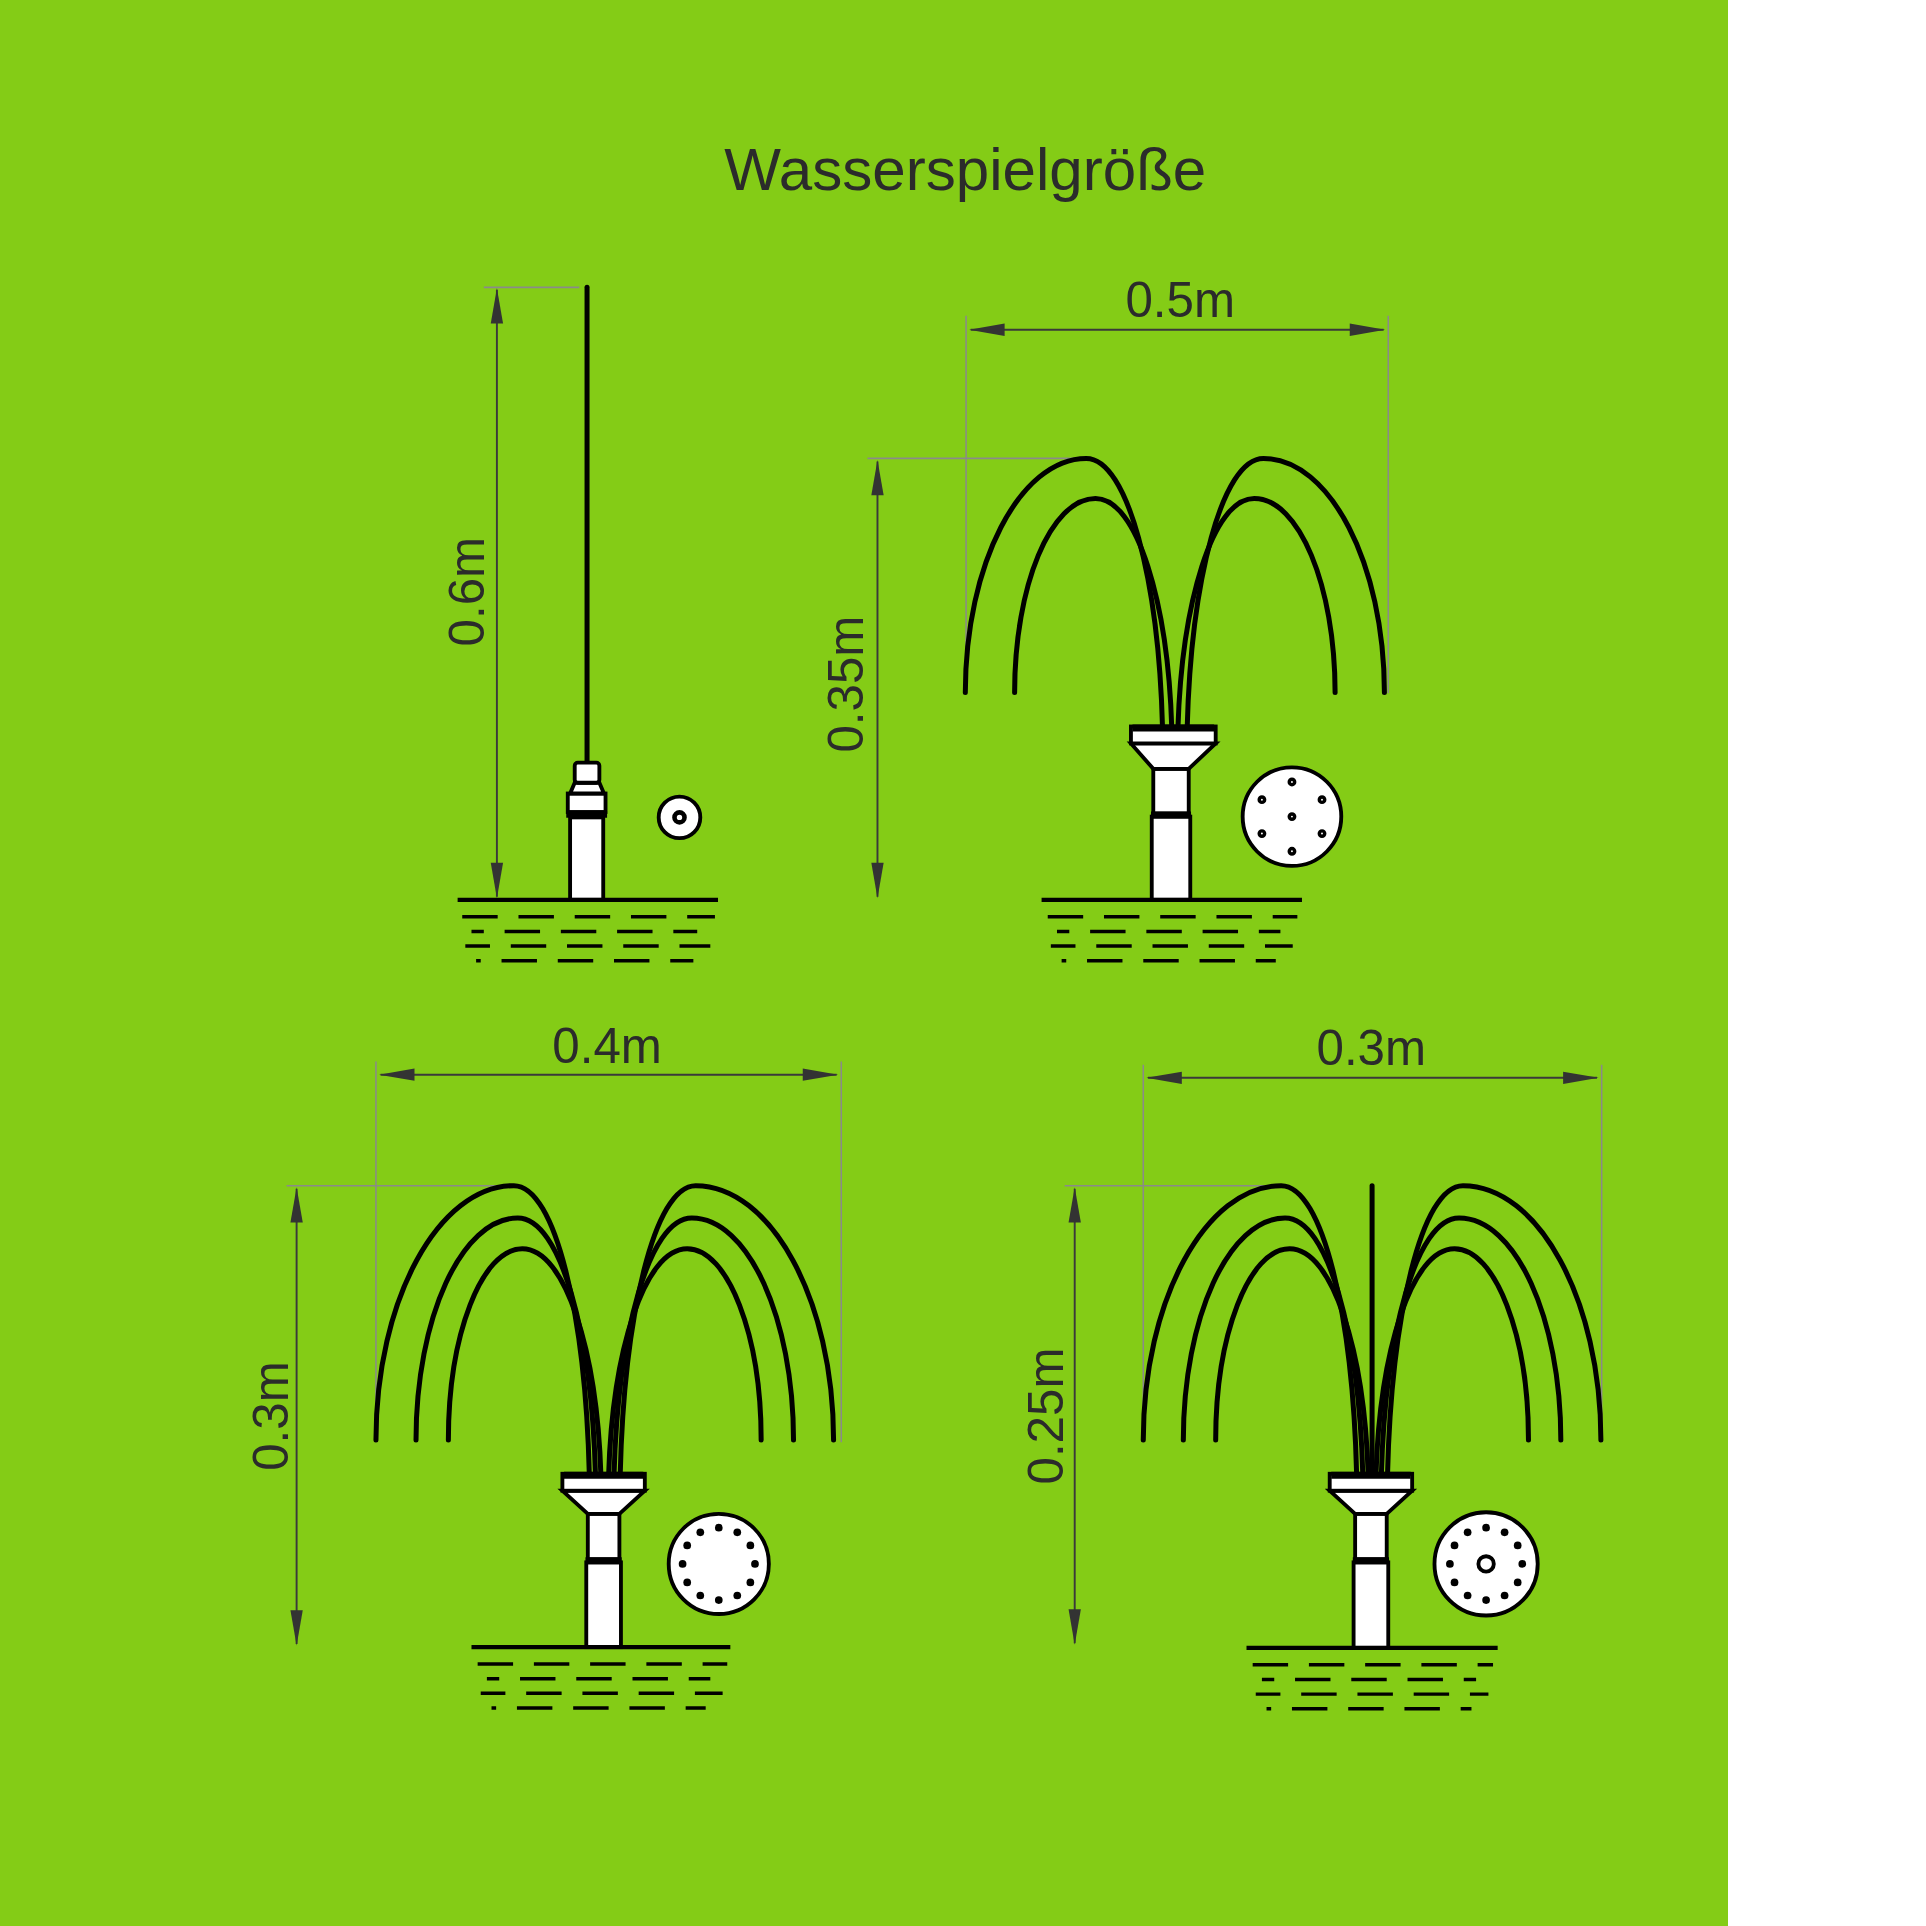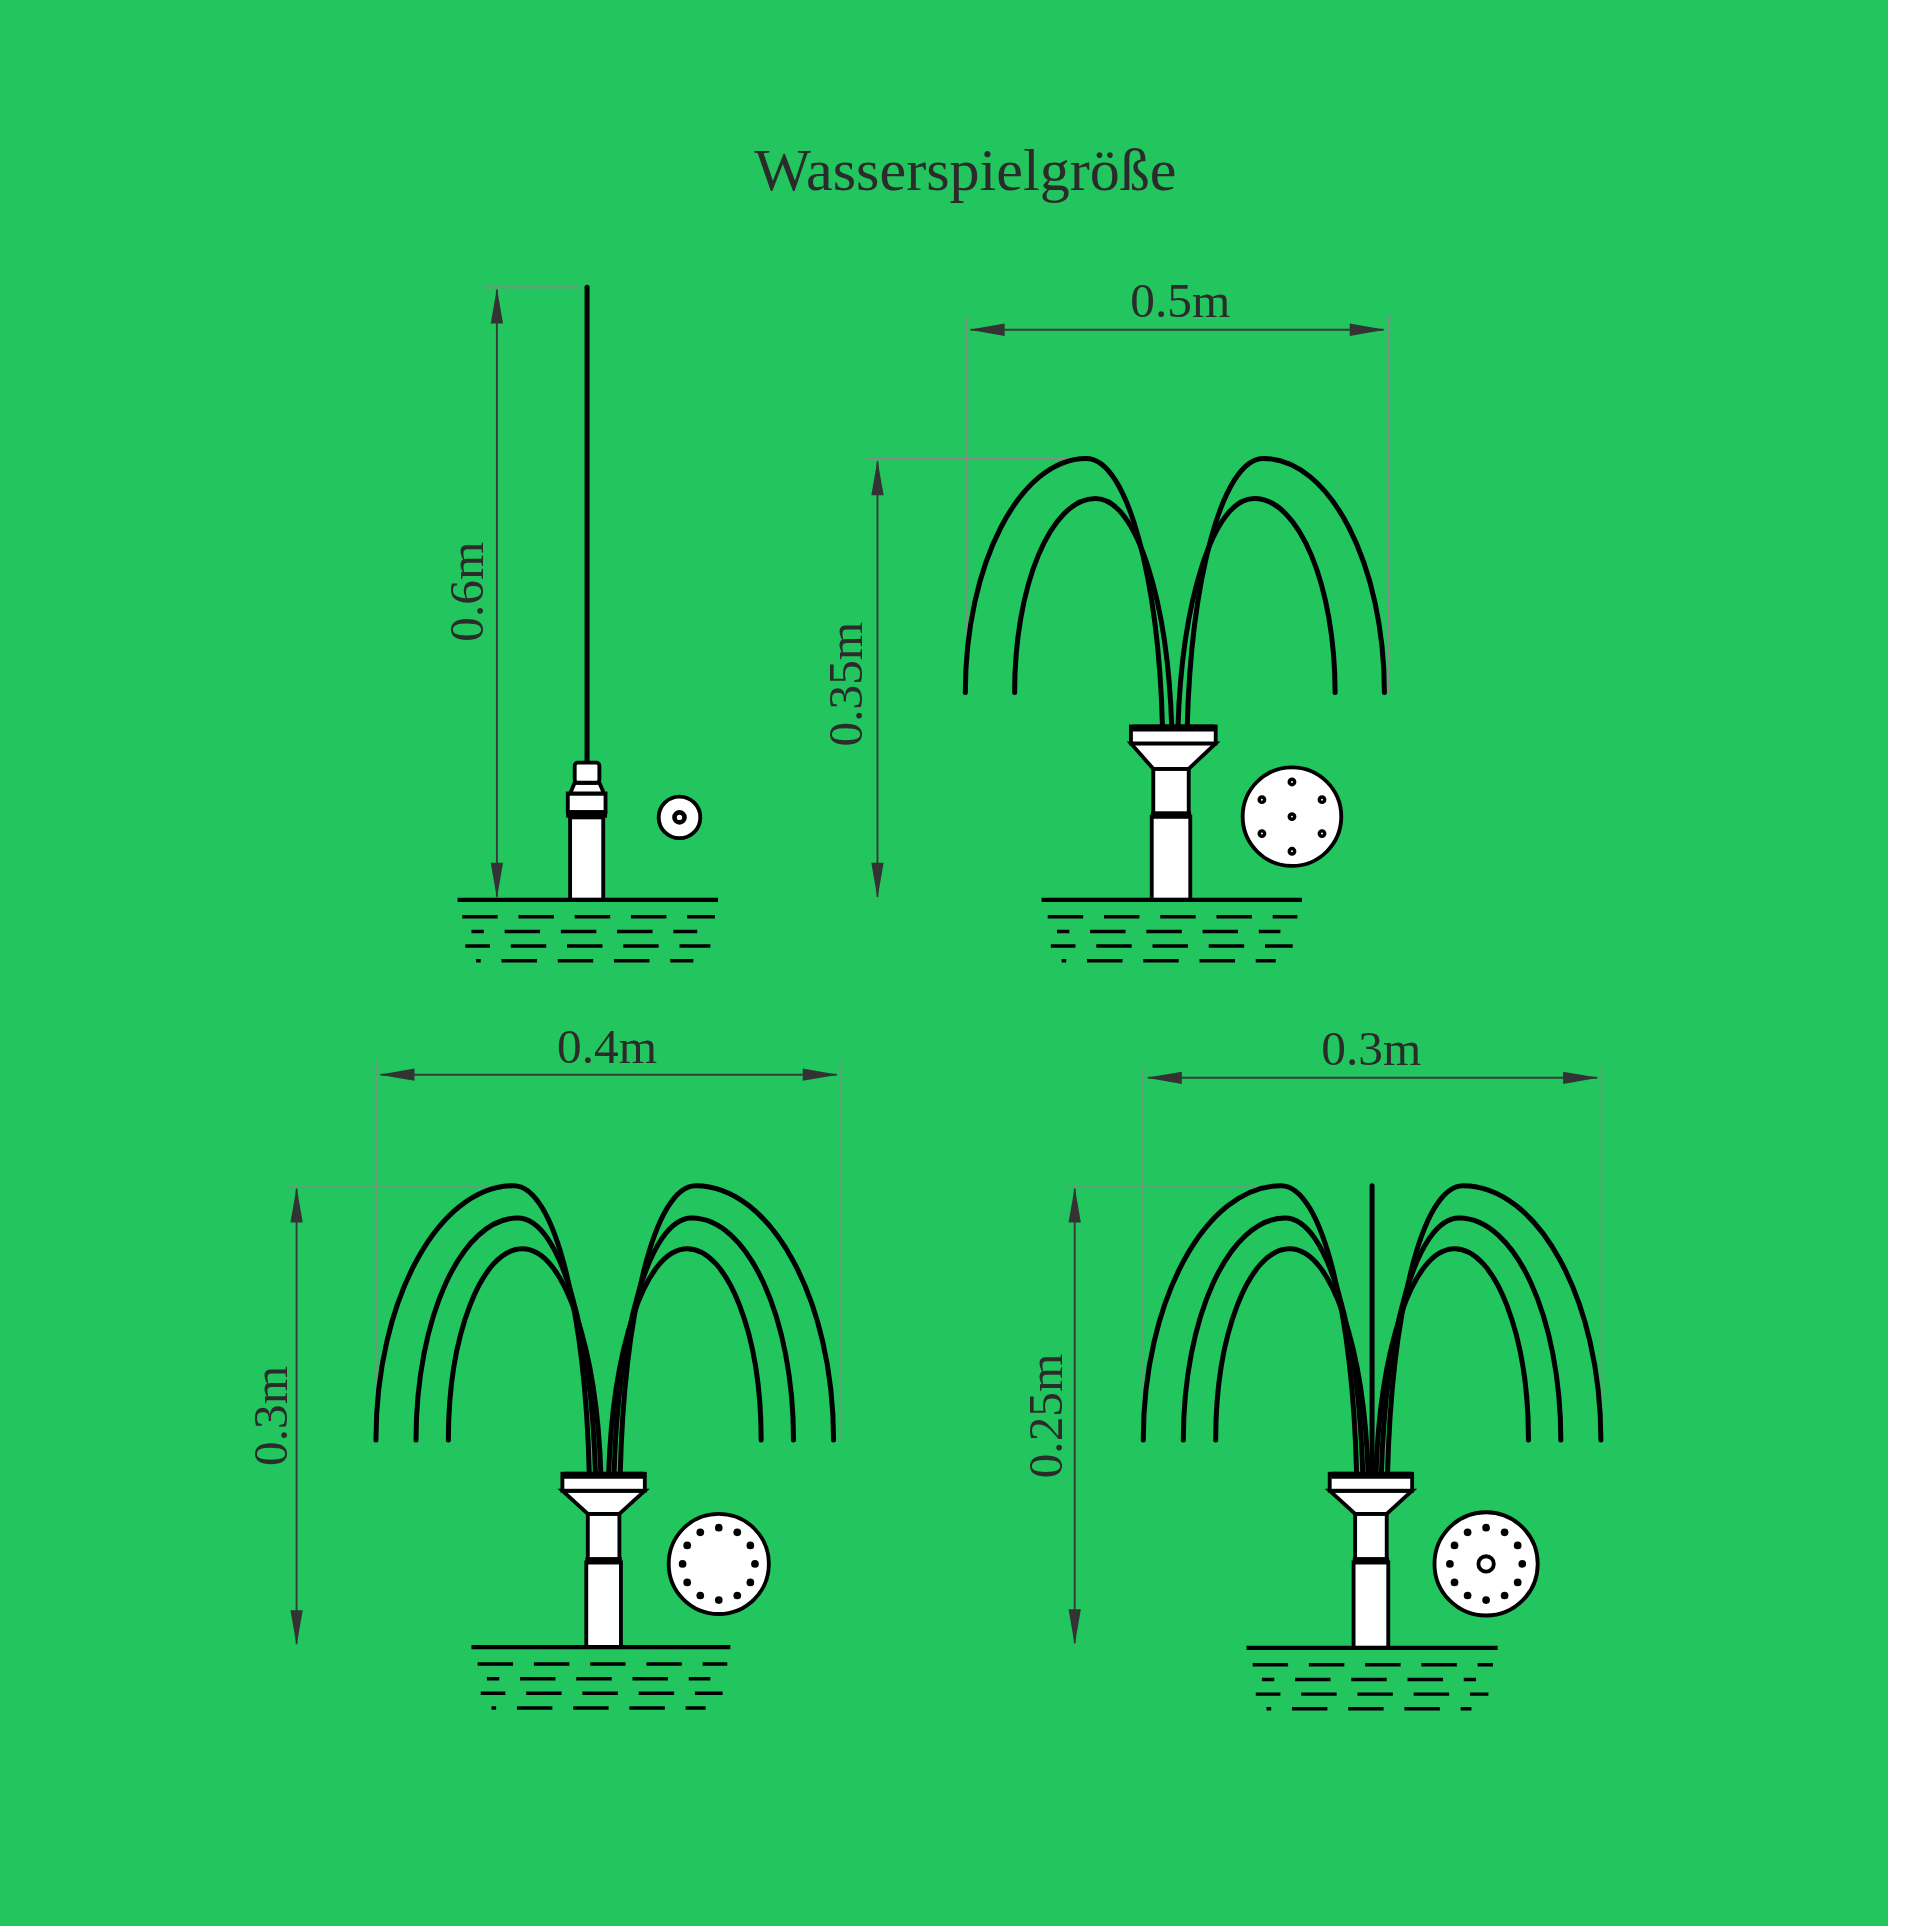--- a/index.html
+++ b/index.html
@@ -1,17 +1,17 @@
 <!DOCTYPE html>
 <html style="font-size:12.3px"><head>
 <meta charset="utf-8">
 <style>
   html,body{margin:0;padding:0;background:#ffffff;}
-  .canvas{position:relative;width:1888px;height:1926px;background:#22c55e;overflow:hidden;
-          font-family:Liberation Serif, serif;}
+  .canvas{position:relative;width:1728px;height:1926px;background:#84cc16;overflow:hidden;
+          font-family:Liberation Sans, sans-serif;}
   svg{position:absolute;left:0;top:0;}
   text{fill:#2b2b2b;}
   .title-text{font-size:78px;}
   .dim-text{font-size:64px;}
   .outline{stroke:#000000;stroke-width:5;fill:#ffffff;}
   .jet{stroke:#000000;stroke-width:6.5;fill:none;stroke-linecap:round;}
   .thickline{stroke:#000000;stroke-width:9;fill:none;}
   .dimline{stroke:#3a3a3a;stroke-width:2.5;fill:none;}
   .extline{stroke:#8a8a8a;stroke-width:2;fill:none;}
   .arrow{fill:#333333;stroke:none;}

